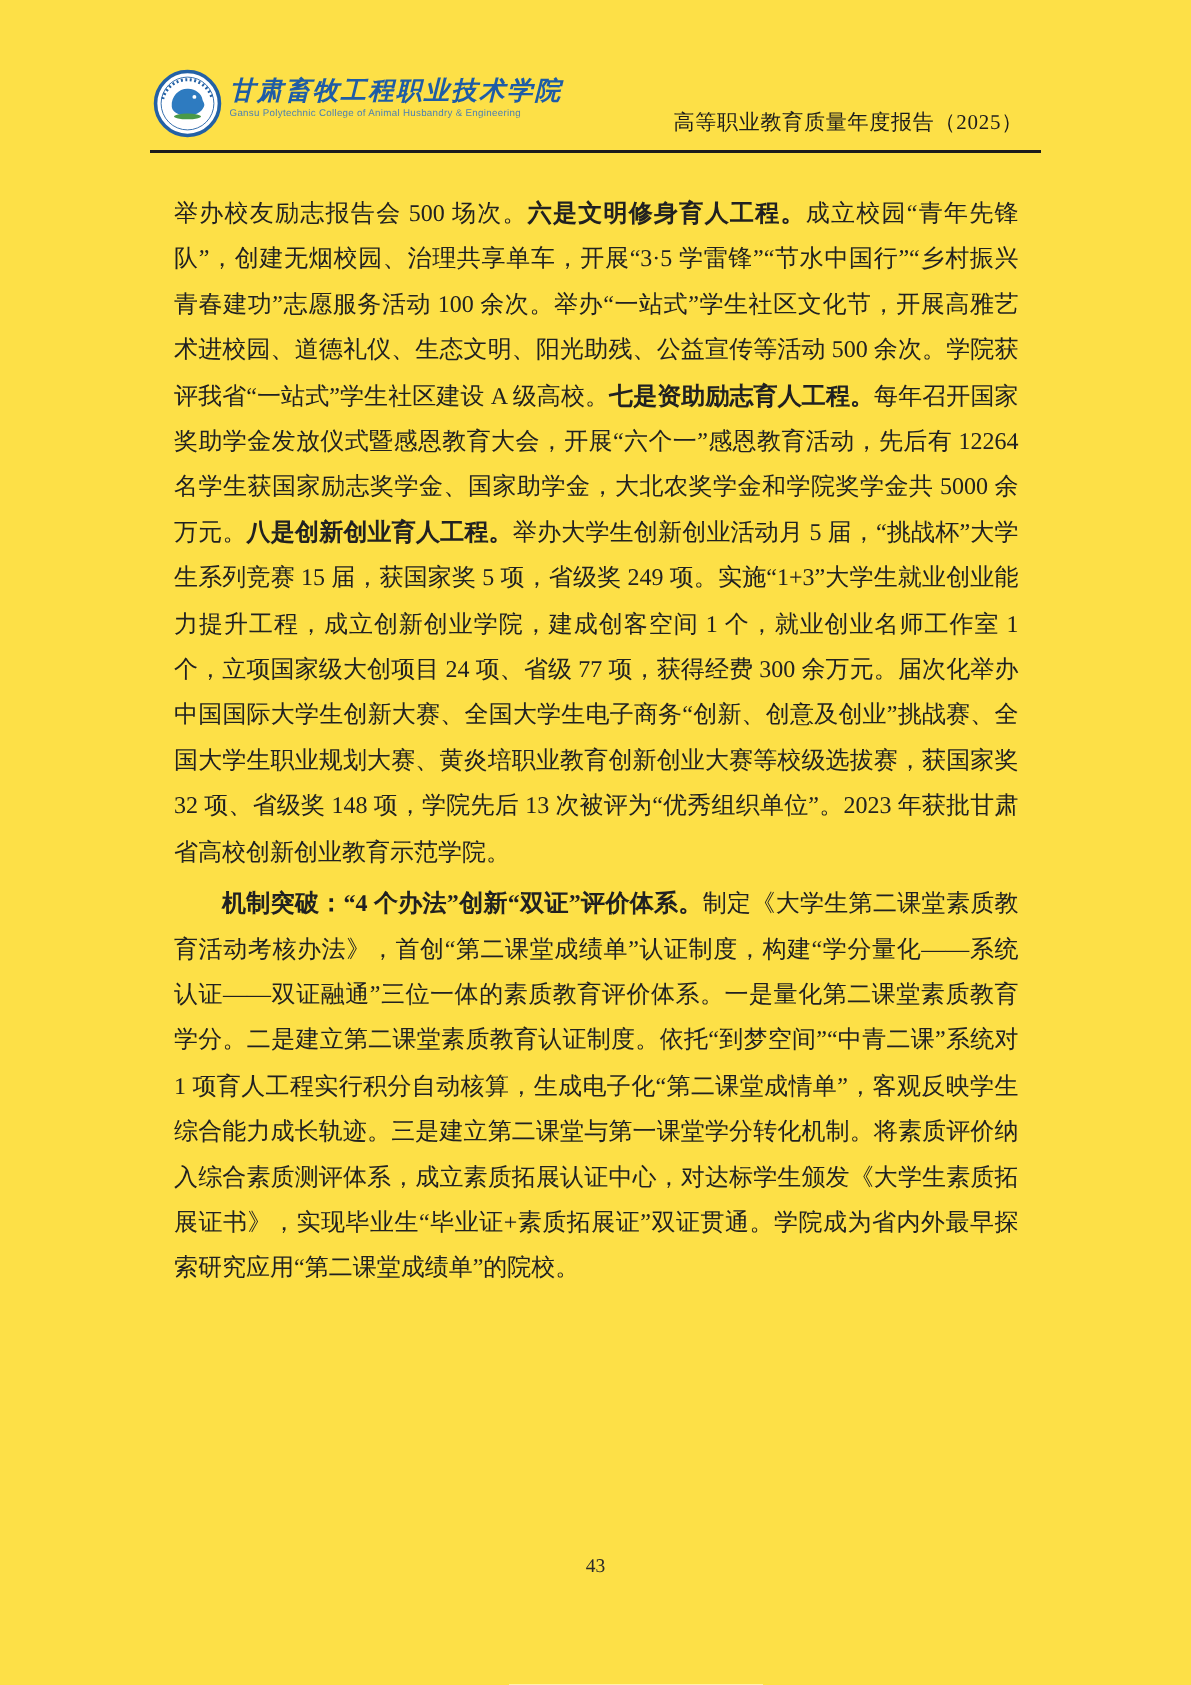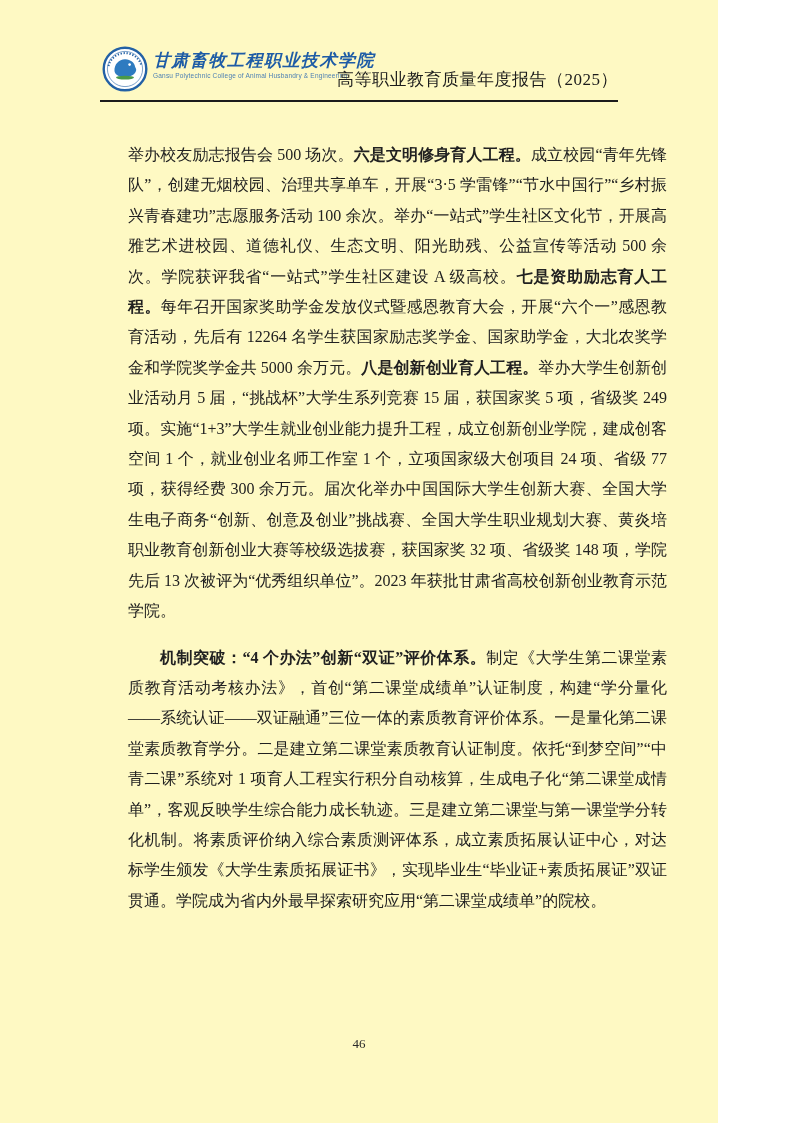--- a/index.html
+++ b/index.html
@@ -1,21 +1,21 @@
 <!DOCTYPE html>
 <html lang="zh"><head>
 <meta charset="utf-8">
 <title>Report Page</title>
 <style>
   html, body { margin: 0; padding: 0; background: #ffffff; }
   .page {
     position: relative;
-    width: 718px;
+    width: 794px;
     height: 1123px;
-    background: #fef9c3;
+    background: #fde047;
     font-family: "Liberation Serif", "DejaVu Serif", serif;
     overflow: hidden;
     text-decoration: underline;
   }
 
   
   .page-header {
     position: absolute;
     left: 100px;
     right: 100px;
@@ -43,23 +43,23 @@
   .school-name-en {
     font-size: 6.5px;
     color: #4b7fb3;
     letter-spacing: 0.2px;
     line-height: 10px;
     white-space: nowrap;
     font-family: "Liberation Sans", sans-serif;
   }
   .report-title {
     position: absolute;
-    right: 0;
+    right: 12px;
     bottom: 9px;
-    font-size: 17px;
+    font-size: 14px;
     color: #1c1c1c;
     letter-spacing: 0.5px;
     white-space: nowrap;
   }
   .header-rule {
     position: absolute;
     left: 100px;
     right: 100px;
     top: 100px;
     border-top: 2px solid #1c1c1c;
@@ -70,21 +70,21 @@
   .document-body {
     position: absolute;
     left: 112px;
     top: 124px;
     width: 571px;
     font-size: 16px;
     line-height: 30.4px;
     color: #212121;
     text-align: justify;
   }
-  .document-body p { margin: 16px; padding: 0; }
+  .document-body p { margin: 4px; padding: 0; }
   .para.indent { text-indent: 32px; }
   .run.bold { font-weight: 700; }
 
   
   .page-footer {
     position: absolute;
     left: 0;
     right: 0;
     top: 1036px;
     text-align: center;
@@ -116,16 +116,16 @@
   </header>
 
   <div class="header-rule"></div>
 
   <main class="document-body">
       <p class="para"><span class="run">举办校友励志报告会 500 场次。</span><span class="run bold">六是文明修身育人工程。</span><span class="run">成立校园“青年先锋队”，创建无烟校园、治理共享单车，开展“3·5 学雷锋”“节水中国行”“乡村振兴青春建功”志愿服务活动 100 余次。举办“一站式”学生社区文化节，开展高雅艺术进校园、道德礼仪、生态文明、阳光助残、公益宣传等活动 500 余次。学院获评我省“一站式”学生社区建设 A 级高校。</span><span class="run bold">七是资助励志育人工程。</span><span class="run">每年召开国家奖助学金发放仪式暨感恩教育大会，开展“六个一”感恩教育活动，先后有 12264 名学生获国家励志奖学金、国家助学金，大北农奖学金和学院奖学金共 5000 余万元。</span><span class="run bold">八是创新创业育人工程。</span><span class="run">举办大学生创新创业活动月 5 届，“挑战杯”大学生系列竞赛 15 届，获国家奖 5 项，省级奖 249 项。实施“1+3”大学生就业创业能力提升工程，成立创新创业学院，建成创客空间 1 个，就业创业名师工作室 1 个，立项国家级大创项目 24 项、省级 77 项，获得经费 300 余万元。届次化举办中国国际大学生创新大赛、全国大学生电子商务“创新、创意及创业”挑战赛、全国大学生职业规划大赛、黄炎培职业教育创新创业大赛等校级选拔赛，获国家奖 32 项、省级奖 148 项，学院先后 13 次被评为“优秀组织单位”。2023 年获批甘肃省高校创新创业教育示范学院。</span></p>
       <p class="para indent"><span class="run bold">机制突破：“4 个办法”创新“双证”评价体系。</span><span class="run">制定《大学生第二课堂素质教育活动考核办法》，首创“第二课堂成绩单”认证制度，构建“学分量化——系统认证——双证融通”三位一体的素质教育评价体系。一是量化第二课堂素质教育学分。二是建立第二课堂素质教育认证制度。依托“到梦空间”“中青二课”系统对 1 项育人工程实行积分自动核算，生成电子化“第二课堂成情单”，客观反映学生综合能力成长轨迹。三是建立第二课堂与第一课堂学分转化机制。将素质评价纳入综合素质测评体系，成立素质拓展认证中心，对达标学生颁发《大学生素质拓展证书》，实现毕业生“毕业证+素质拓展证”双证贯通。学院成为省内外最早探索研究应用“第二课堂成绩单”的院校。</span></p>
     </main>
 
   <footer class="page-footer">
-    <span>46</span>
+    <span>43</span>
   </footer>
 
 </div>
 
 </body></html>

